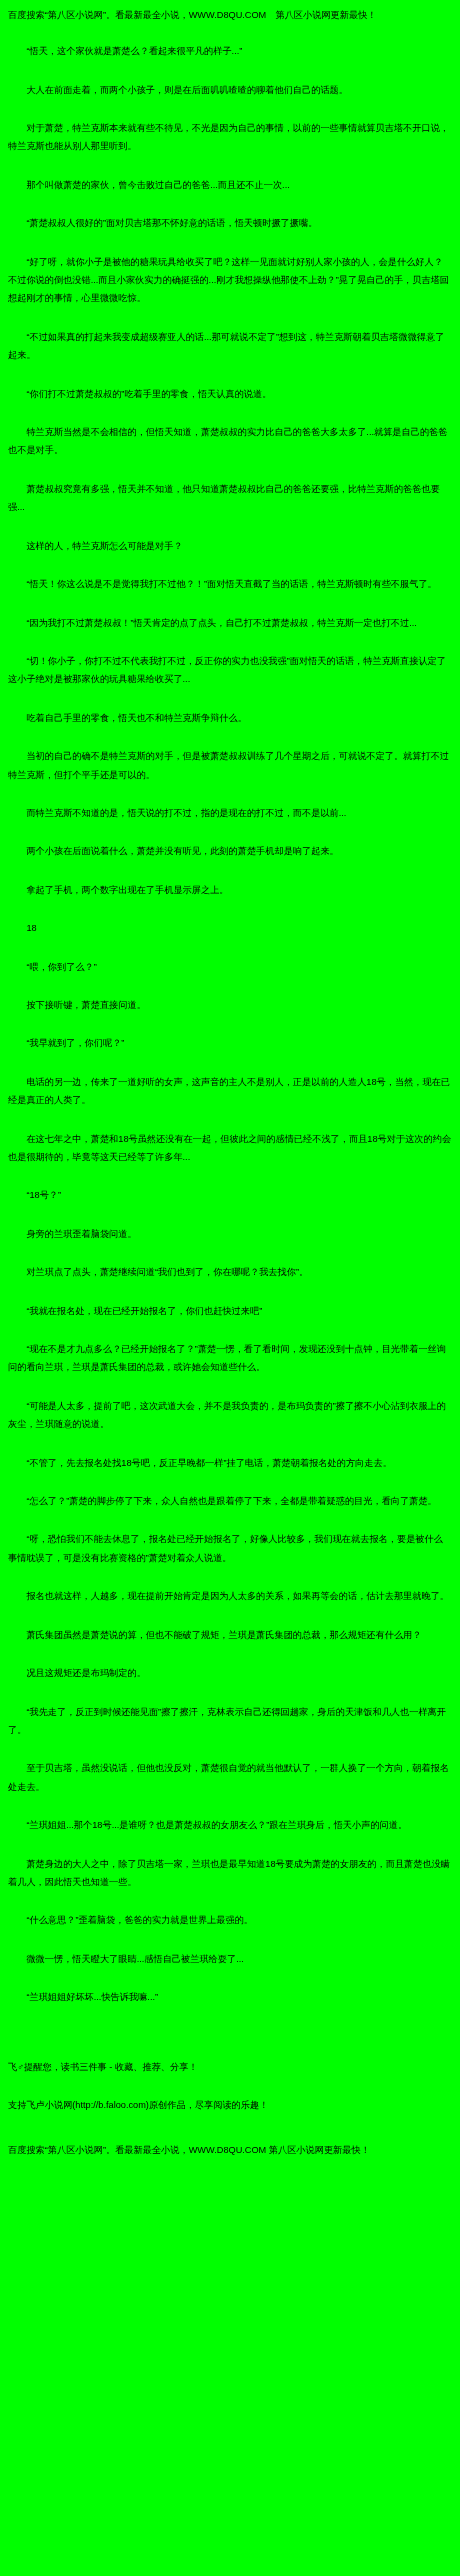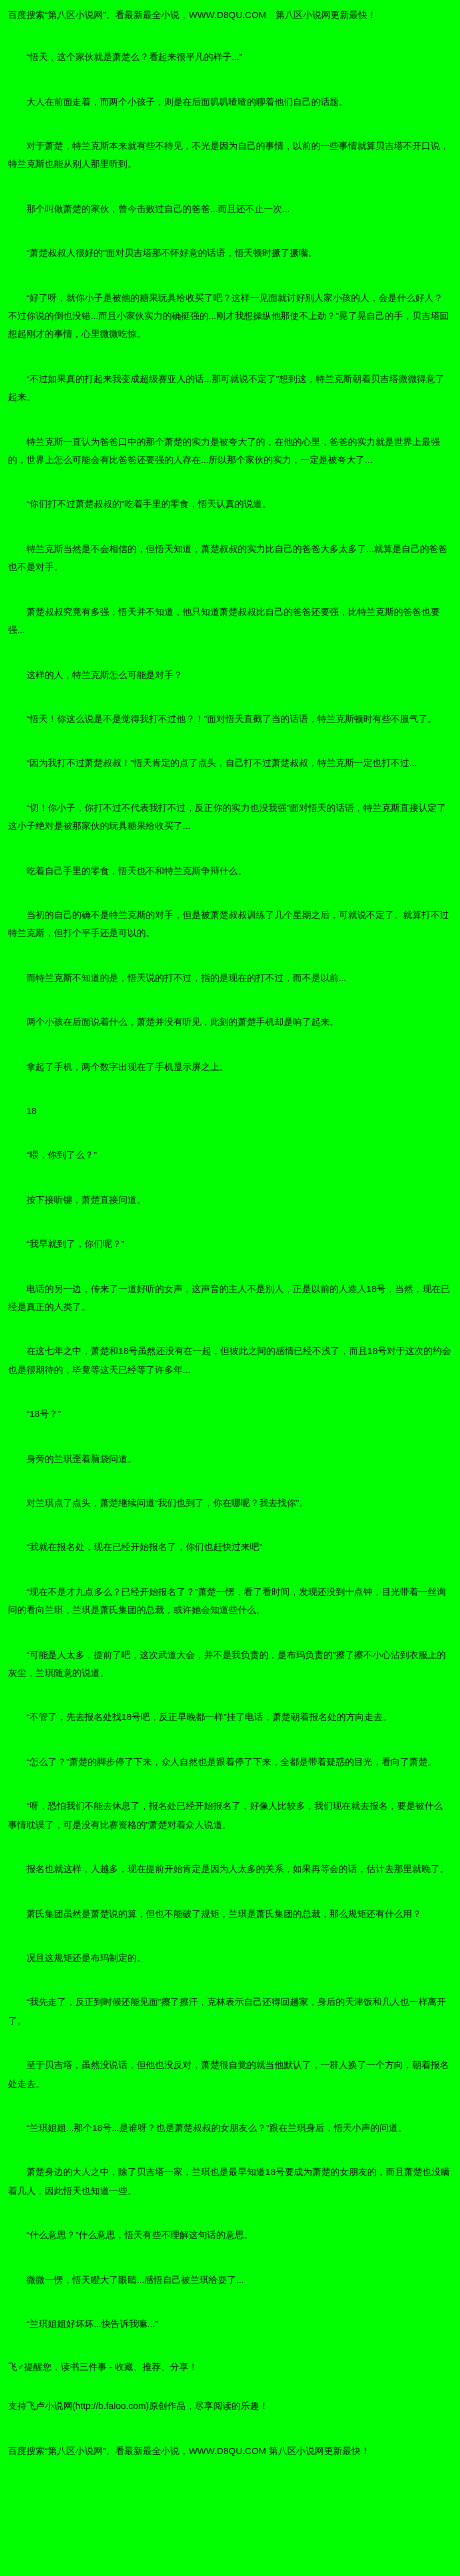--- a/index.html
+++ b/index.html
@@ -16,25 +16,25 @@
     min-height: 2576px;
     padding: 6.6px 8px 12px 8px;
   }
   .notice {
     line-height: 13px;
     margin: 2.6px 0 20px 0;
     text-indent: 0;
   }
   .para {
     line-height: 18.4px;
-    margin: 26px 0;
+    margin: 20px 0;
     text-indent: 2em;
     word-break: break-all;
   }
-  .footer { margin-top: 24px; }
+  .footer { margin-top: 52px; }
   .footer-line {
     line-height: 16px;
     text-indent: 0;
     margin: 22.3px 0 0 0;
   }
   .footer-line.last { margin-top: 29px; }
 </style>
 </head>
 <body style="background: rgb(0, 255, 0); color: rgb(0, 0, 0);">
 
@@ -43,21 +43,20 @@
   <div class="notice">百度搜索“第八区小说网”。看最新最全小说，WWW.D8QU.COM　第八区小说网更新最快！</div>
 
   <div class="body">
       <p class="para">“悟天，这个家伙就是萧楚么？看起来很平凡的样子...”</p>
       <p class="para">大人在前面走着，而两个小孩子，则是在后面叽叽喳喳的聊着他们自己的话题。</p>
       <p class="para">对于萧楚，特兰克斯本来就有些不待见，不光是因为自己的事情，以前的一些事情就算贝吉塔不开口说，特兰克斯也能从别人那里听到。</p>
       <p class="para">那个叫做萧楚的家伙，曾今击败过自己的爸爸...而且还不止一次...</p>
       <p class="para">“萧楚叔叔人很好的”面对贝吉塔那不怀好意的话语，悟天顿时撅了撅嘴。</p>
       <p class="para">“好了呀，就你小子是被他的糖果玩具给收买了吧？这样一见面就讨好别人家小孩的人，会是什么好人？不过你说的倒也没错...而且小家伙实力的确挺强的...刚才我想操纵他那使不上劲？”晃了晃自己的手，贝吉塔回想起刚才的事情，心里微微吃惊。</p>
       <p class="para">“不过如果真的打起来我变成超级赛亚人的话...那可就说不定了”想到这，特兰克斯朝着贝吉塔微微得意了起来。</p>
-      <p class="para">特兰克斯一直认为爸爸口中的那个萧楚的实力是被夸大了的，在他的心里，爸爸的实力就是世界上最强的，世界上怎么可能会有比爸爸还要强的人存在...所以那个家伙的实力，一定是被夸大了...</p>
       <p class="para">“你们打不过萧楚叔叔的”吃着手里的零食，悟天认真的说道。</p>
       <p class="para">特兰克斯当然是不会相信的，但悟天知道，萧楚叔叔的实力比自己的爸爸大多太多了...就算是自己的爸爸也不是对手。</p>
       <p class="para">萧楚叔叔究竟有多强，悟天并不知道，他只知道萧楚叔叔比自己的爸爸还要强，比特兰克斯的爸爸也要强...</p>
       <p class="para">这样的人，特兰克斯怎么可能是对手？</p>
       <p class="para">“悟天！你这么说是不是觉得我打不过他？！”面对悟天直截了当的话语，特兰克斯顿时有些不服气了。</p>
       <p class="para">“因为我打不过萧楚叔叔！”悟天肯定的点了点头，自己打不过萧楚叔叔，特兰克斯一定也打不过...</p>
       <p class="para">“切！你小子，你打不过不代表我打不过，反正你的实力也没我强”面对悟天的话语，特兰克斯直接认定了这小子绝对是被那家伙的玩具糖果给收买了...</p>
       <p class="para">吃着自己手里的零食，悟天也不和特兰克斯争辩什么。</p>
       <p class="para">当初的自己的确不是特兰克斯的对手，但是被萧楚叔叔训练了几个星期之后，可就说不定了。就算打不过特兰克斯，但打个平手还是可以的。</p>
       <p class="para">而特兰克斯不知道的是，悟天说的打不过，指的是现在的打不过，而不是以前...</p>
@@ -78,21 +77,21 @@
       <p class="para">“不管了，先去报名处找18号吧，反正早晚都一样”挂了电话，萧楚朝着报名处的方向走去。</p>
       <p class="para">“怎么了？”萧楚的脚步停了下来，众人自然也是跟着停了下来，全都是带着疑惑的目光，看向了萧楚。</p>
       <p class="para">“呀，恐怕我们不能去休息了，报名处已经开始报名了，好像人比较多，我们现在就去报名，要是被什么事情耽误了，可是没有比赛资格的”萧楚对着众人说道。</p>
       <p class="para">报名也就这样，人越多，现在提前开始肯定是因为人太多的关系，如果再等会的话，估计去那里就晚了。</p>
       <p class="para">萧氏集团虽然是萧楚说的算，但也不能破了规矩，兰琪是萧氏集团的总裁，那么规矩还有什么用？</p>
       <p class="para">况且这规矩还是布玛制定的。</p>
       <p class="para">“我先走了，反正到时候还能见面”擦了擦汗，克林表示自己还得回趟家，身后的天津饭和几人也一样离开了。</p>
       <p class="para">至于贝吉塔，虽然没说话，但他也没反对，萧楚很自觉的就当他默认了，一群人换了一个方向，朝着报名处走去。</p>
       <p class="para">“兰琪姐姐...那个18号...是谁呀？也是萧楚叔叔的女朋友么？”跟在兰琪身后，悟天小声的问道。</p>
       <p class="para">萧楚身边的大人之中，除了贝吉塔一家，兰琪也是最早知道18号要成为萧楚的女朋友的，而且萧楚也没瞒着几人，因此悟天也知道一些。</p>
-      <p class="para">“什么意思？”什么意思，悟天有些不理解这句话的意思。</p>
+      <p class="para">“什么意思？”歪着脑袋，爸爸的实力就是世界上最强的。</p>
       <p class="para">微微一愣，悟天瞪大了眼睛...感悟自己被兰琪给耍了...</p>
       <p class="para">“兰琪姐姐好坏坏...快告诉我嘛...”</p>
     </div>
 
   <div class="footer">
     <p class="footer-line">飞♂提醒您，读书三件事 - 收藏、推荐、分享！</p>
     <p class="footer-line">支持飞卢小说网(http://b.faloo.com)原创作品，尽享阅读的乐趣！</p>
     <p class="footer-line last">百度搜索“第八区小说网”。看最新最全小说，WWW.D8QU.COM 第八区小说网更新最快！</p>
   </div>
 

